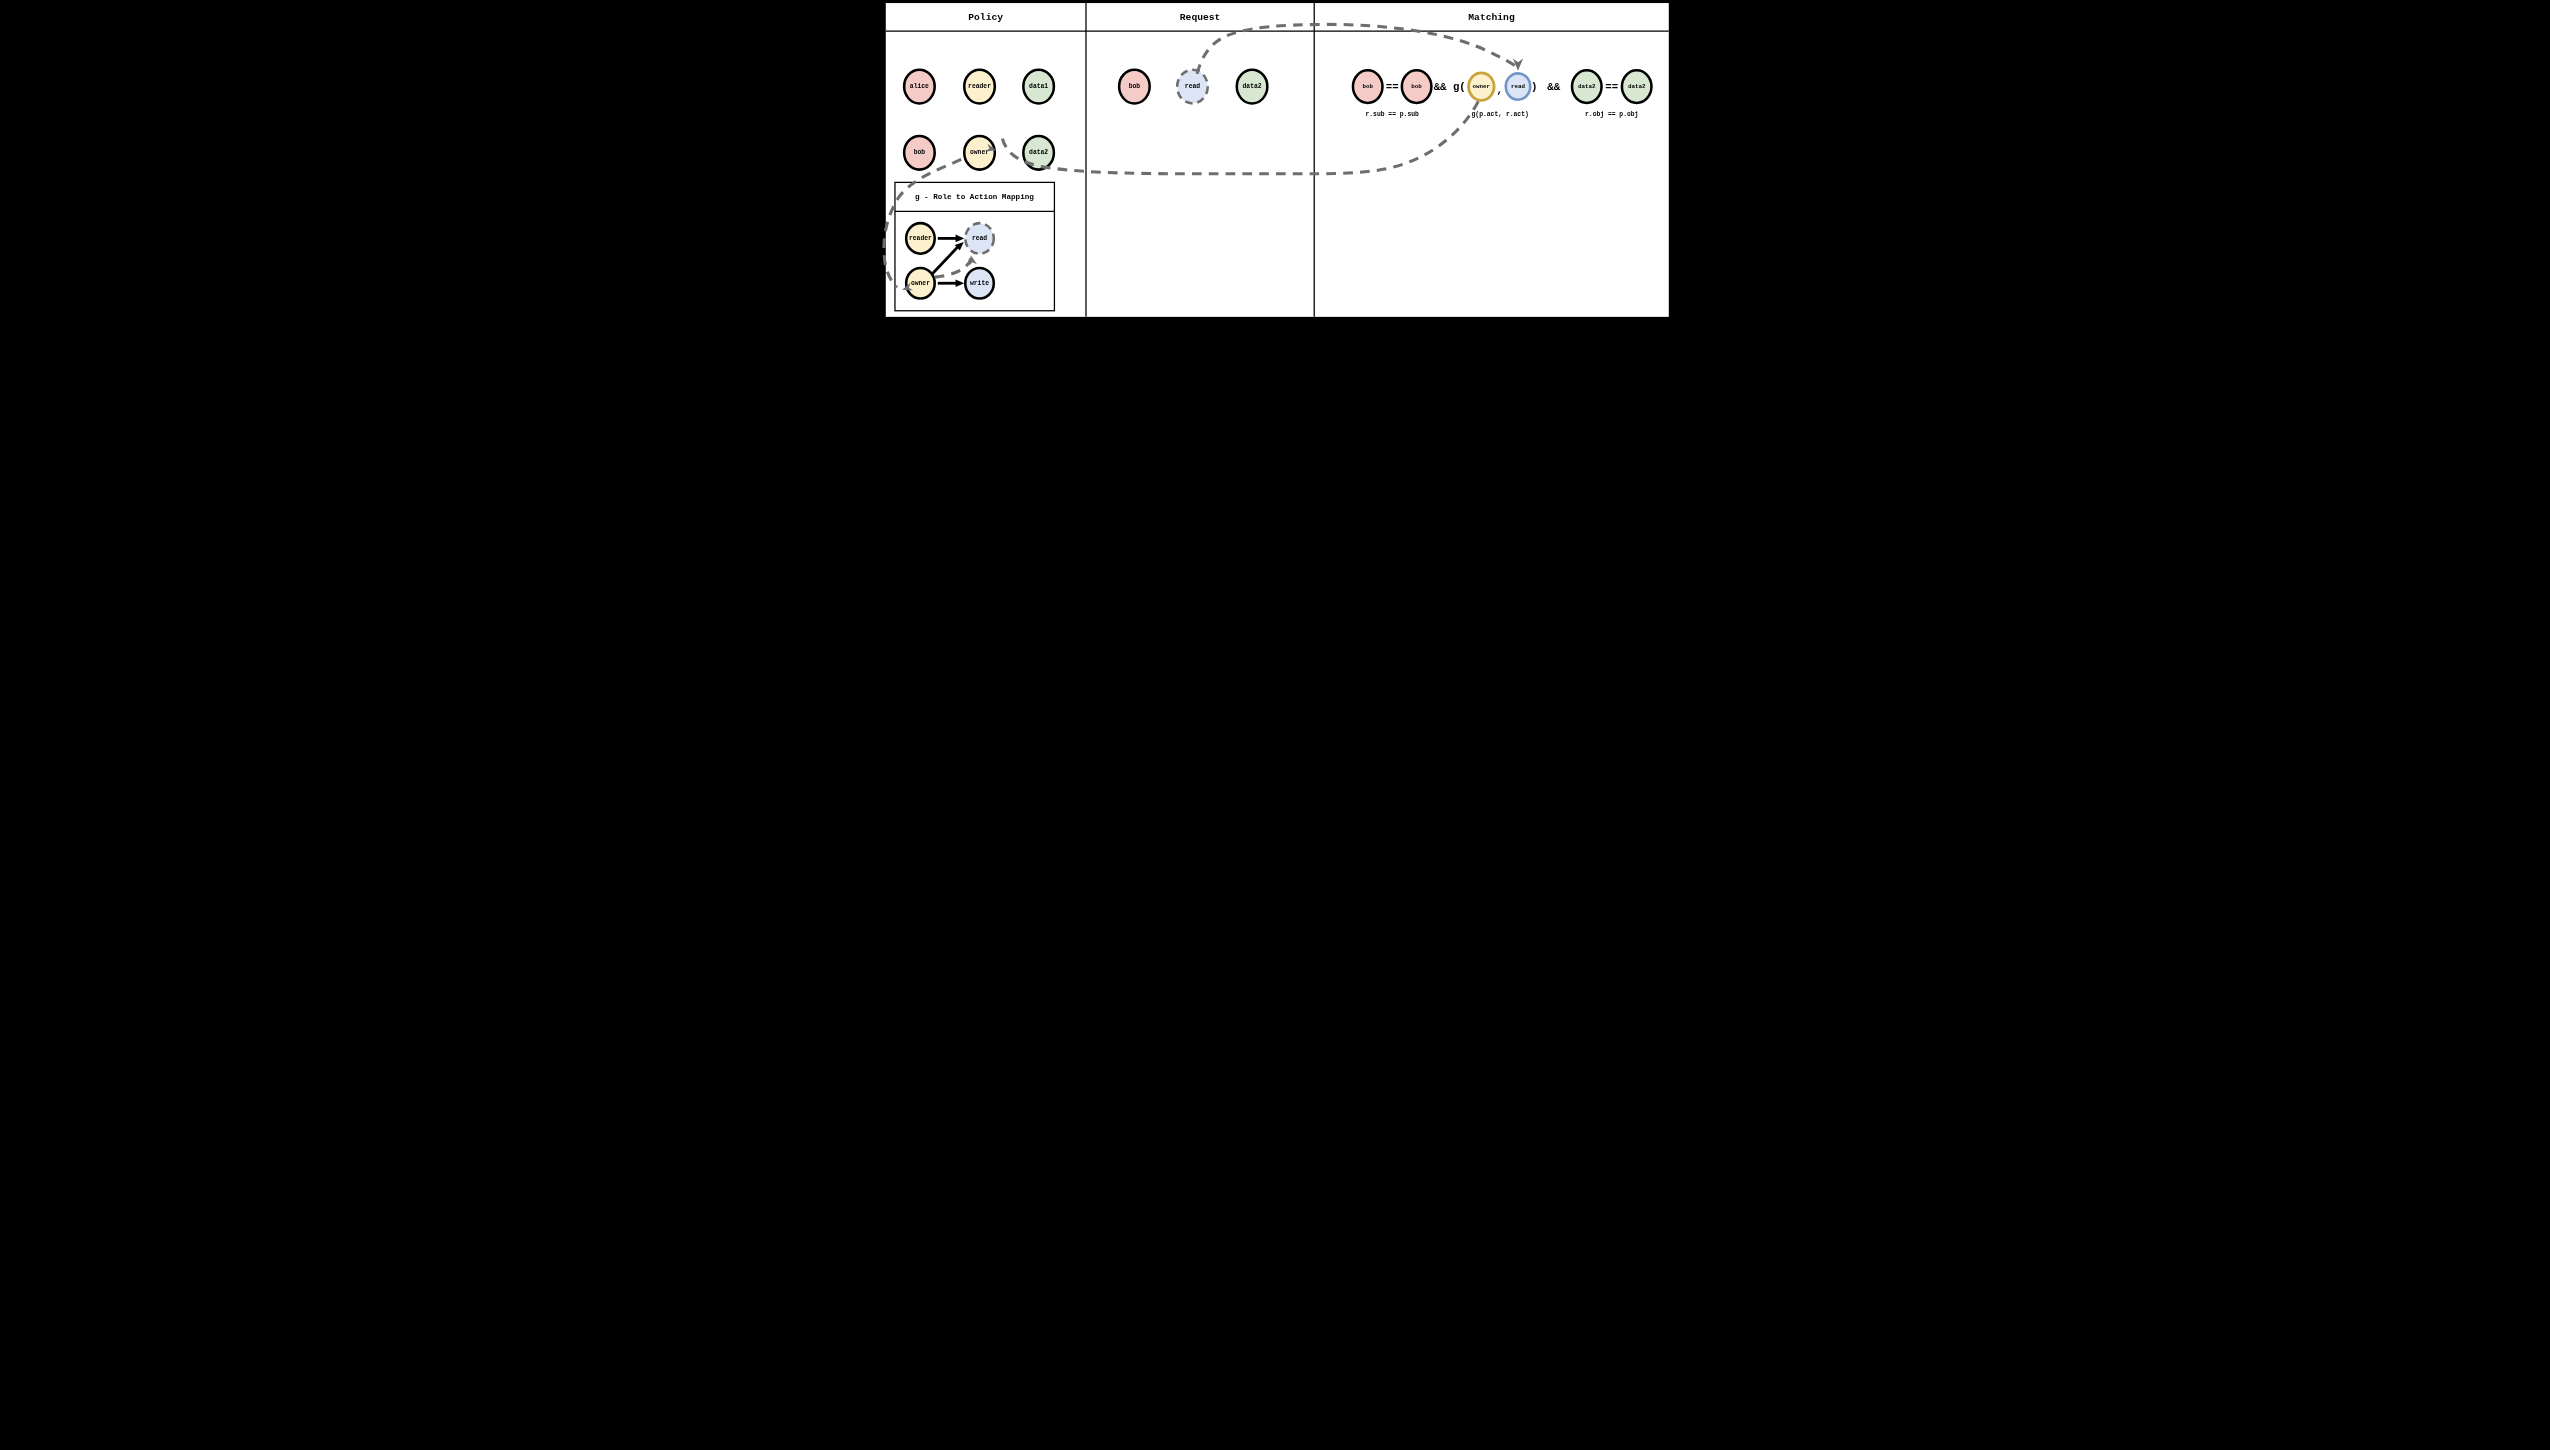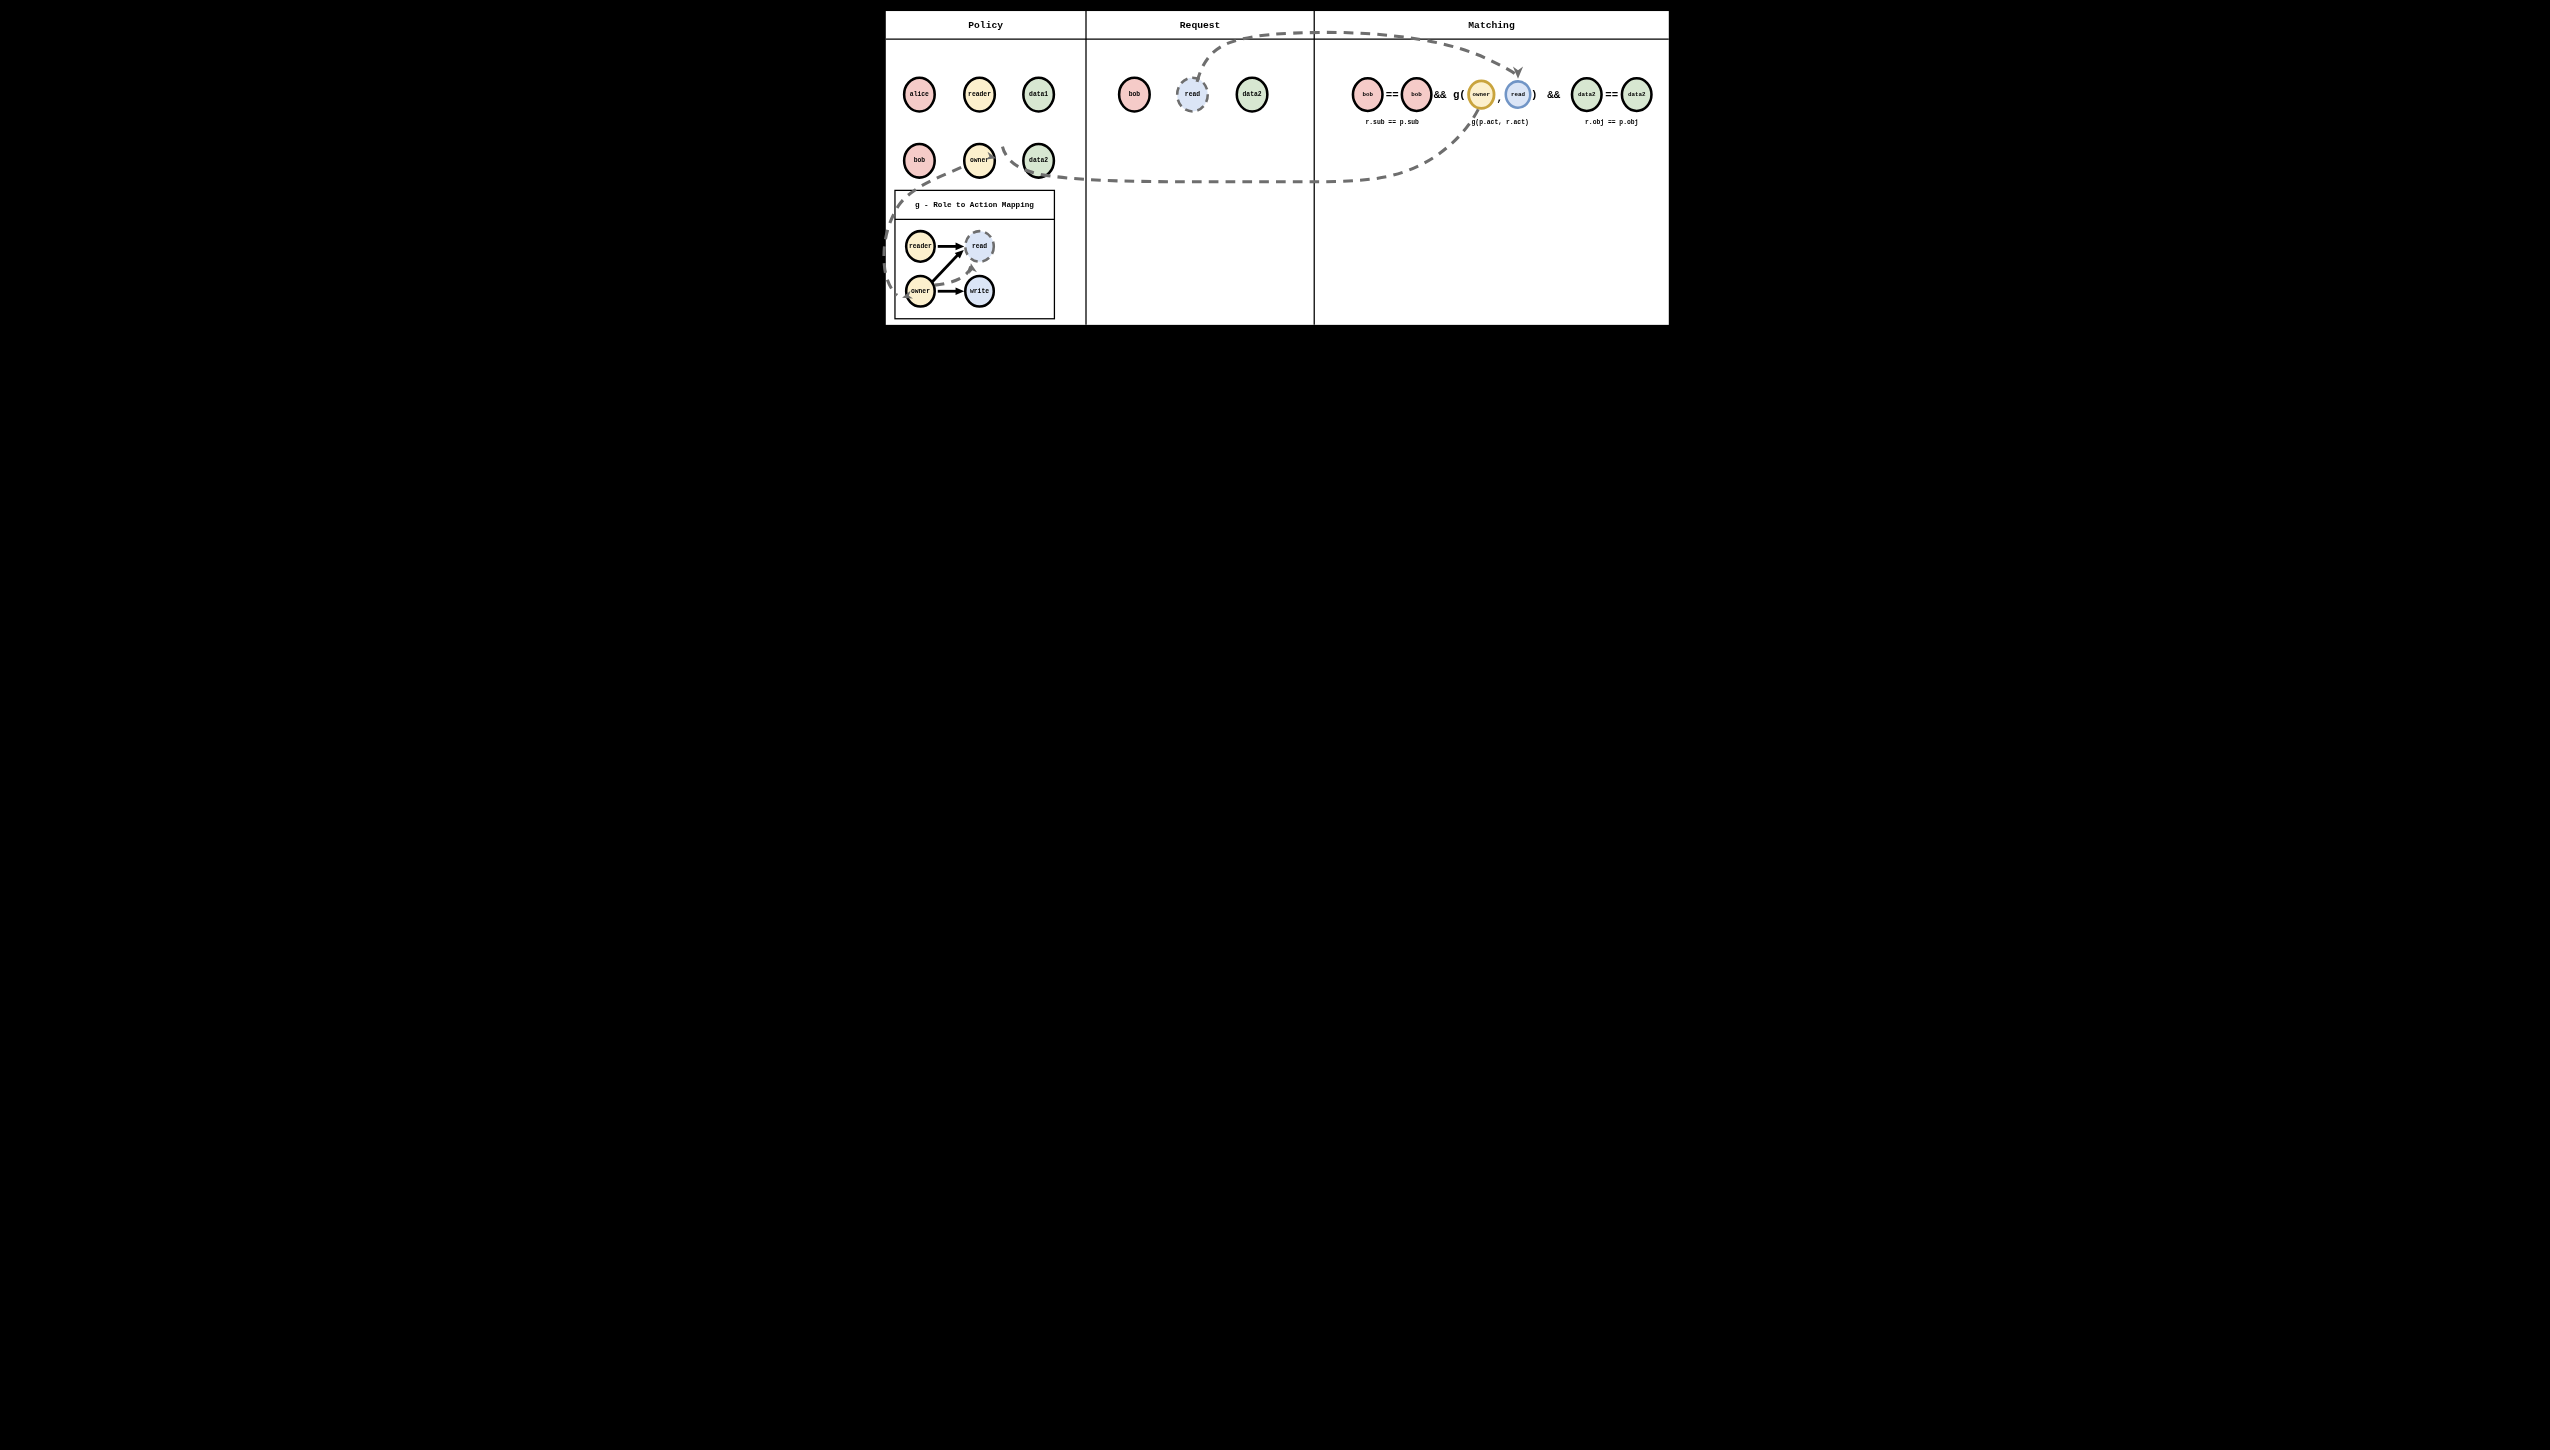--- a/index.html
+++ b/index.html
@@ -3,21 +3,21 @@
 <meta charset="utf-8">
 <style>
   html, body {
     margin: 0;
     padding: 0;
     background: #000000;
   }
   .stage {
     width: 800px;
     height: 324px;
-    margin: 8px auto;
+    margin: 0 auto;
     font-family: "Liberation Mono", "DejaVu Sans Mono", monospace;
   }
   svg { display: block; }
   .t {
     font-family: "Liberation Mono", "DejaVu Sans Mono", monospace;
     font-weight: 700;
     text-anchor: middle;
     dominant-baseline: central;
     fill: #000000;
   }

